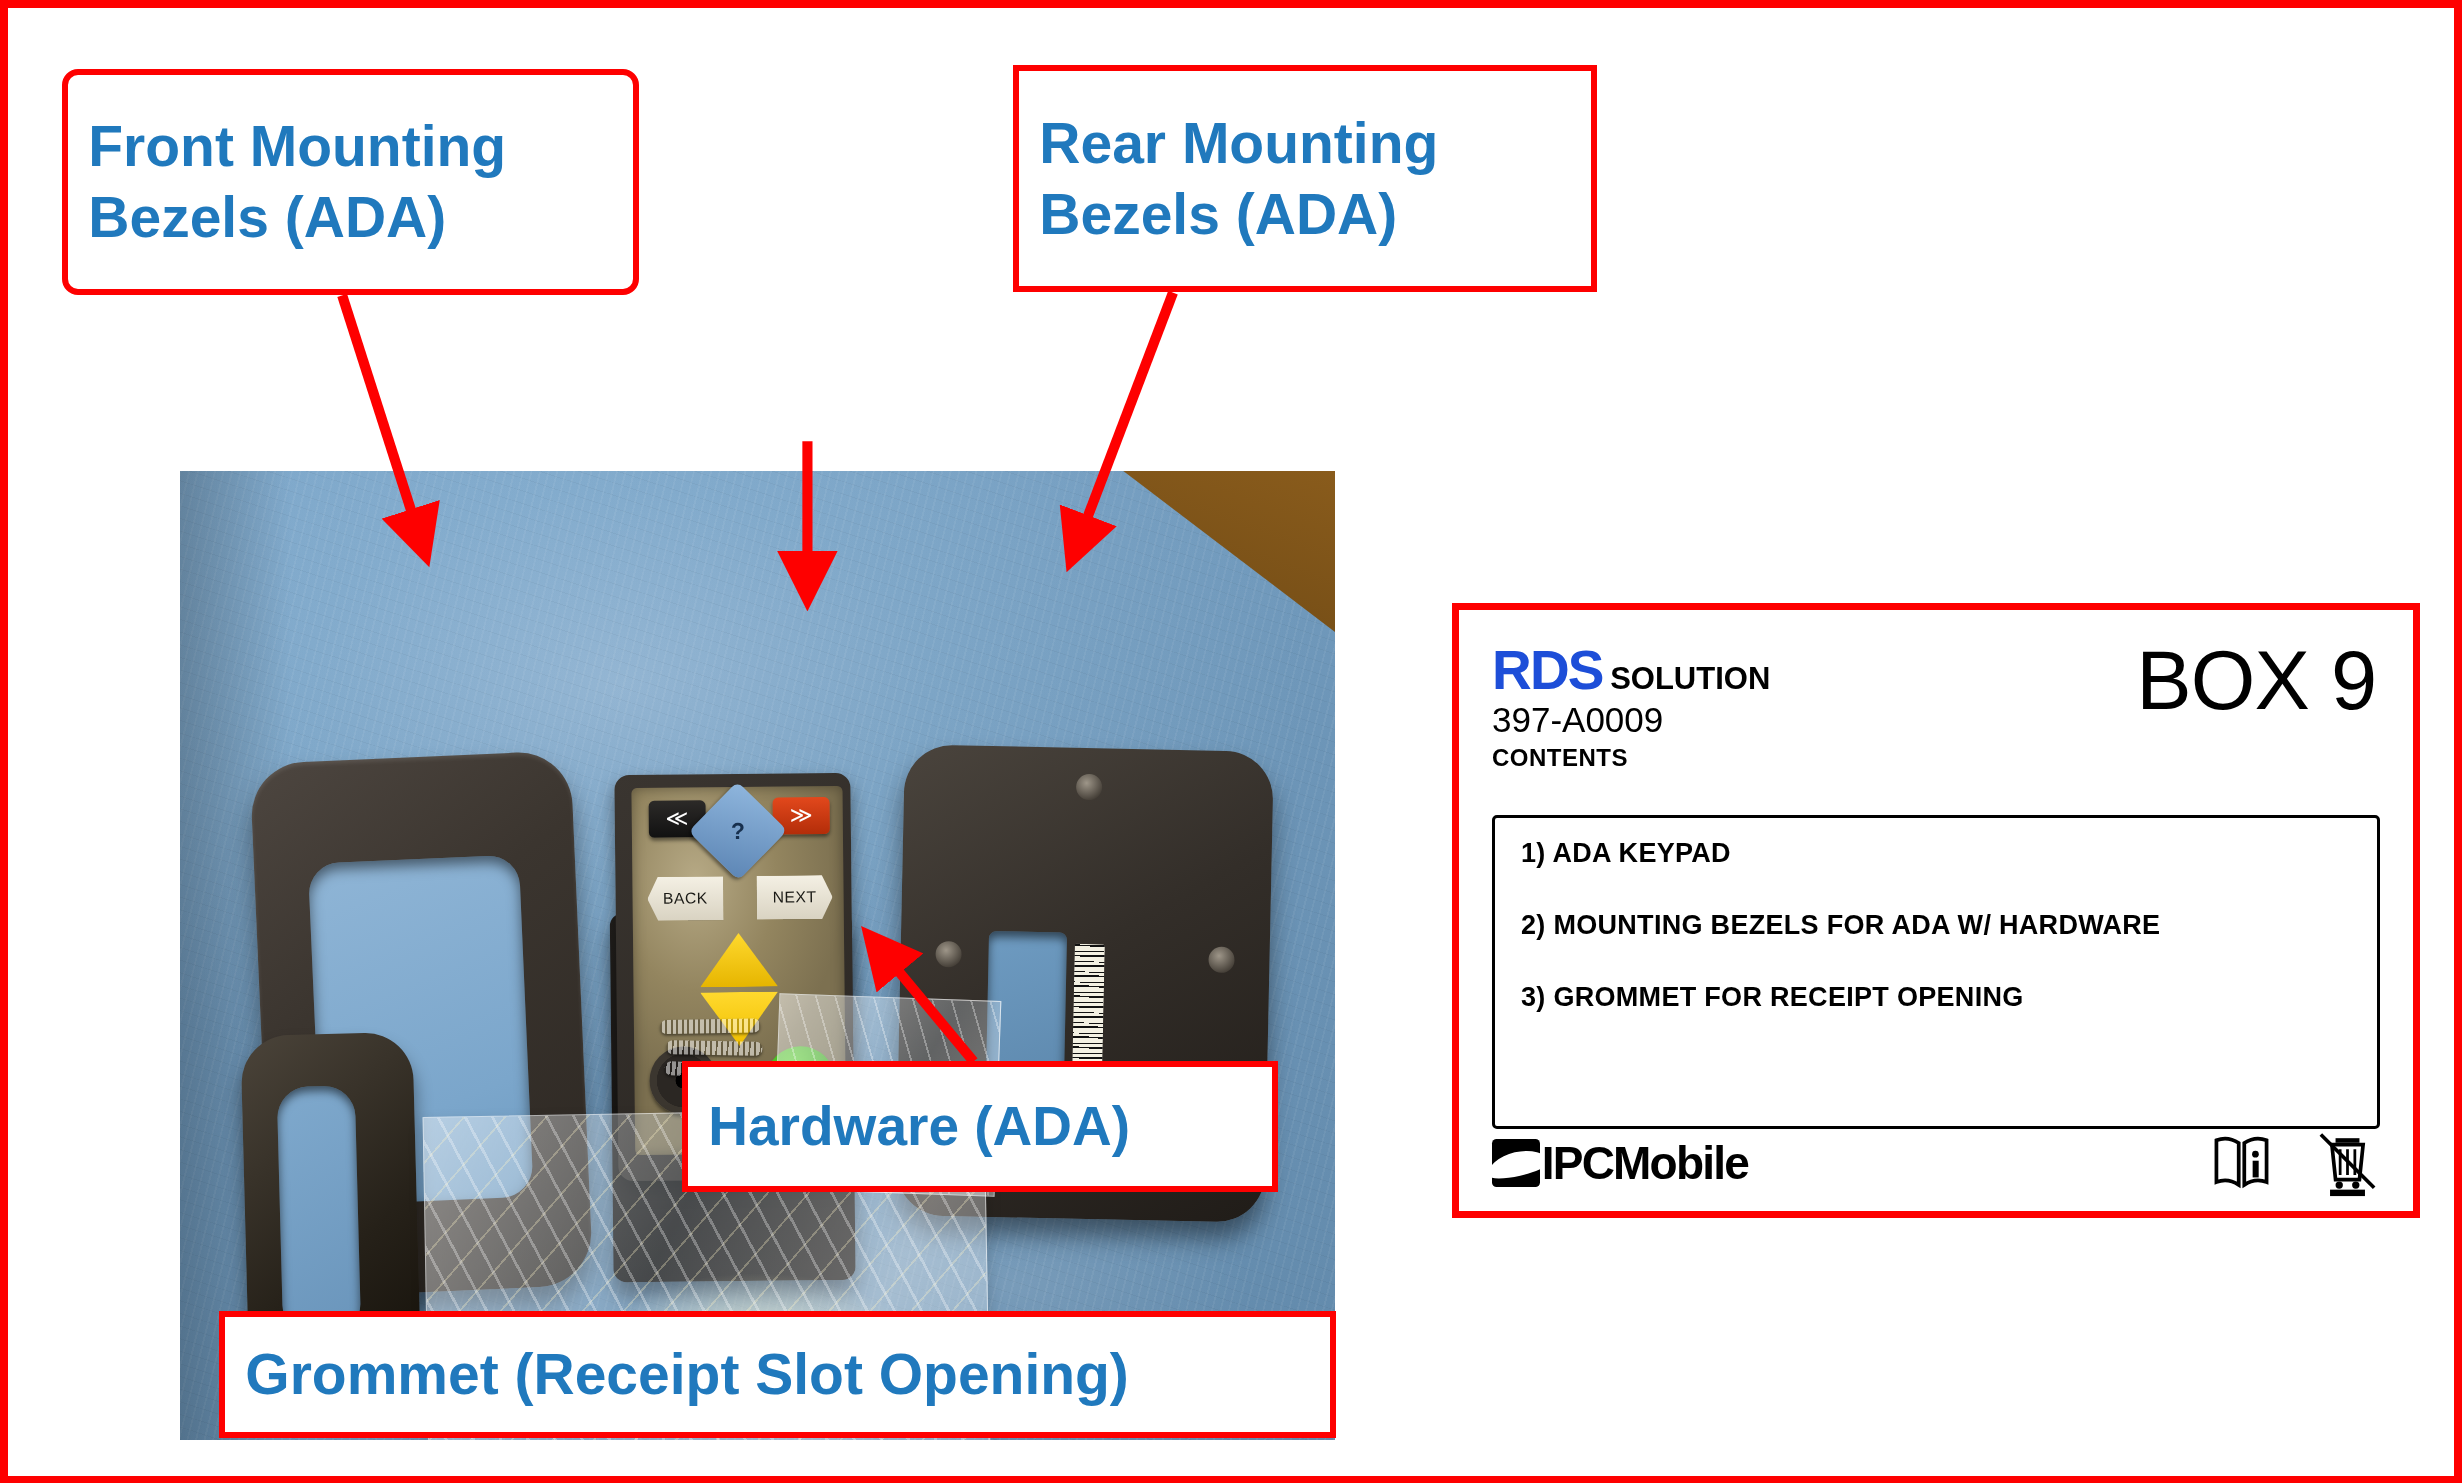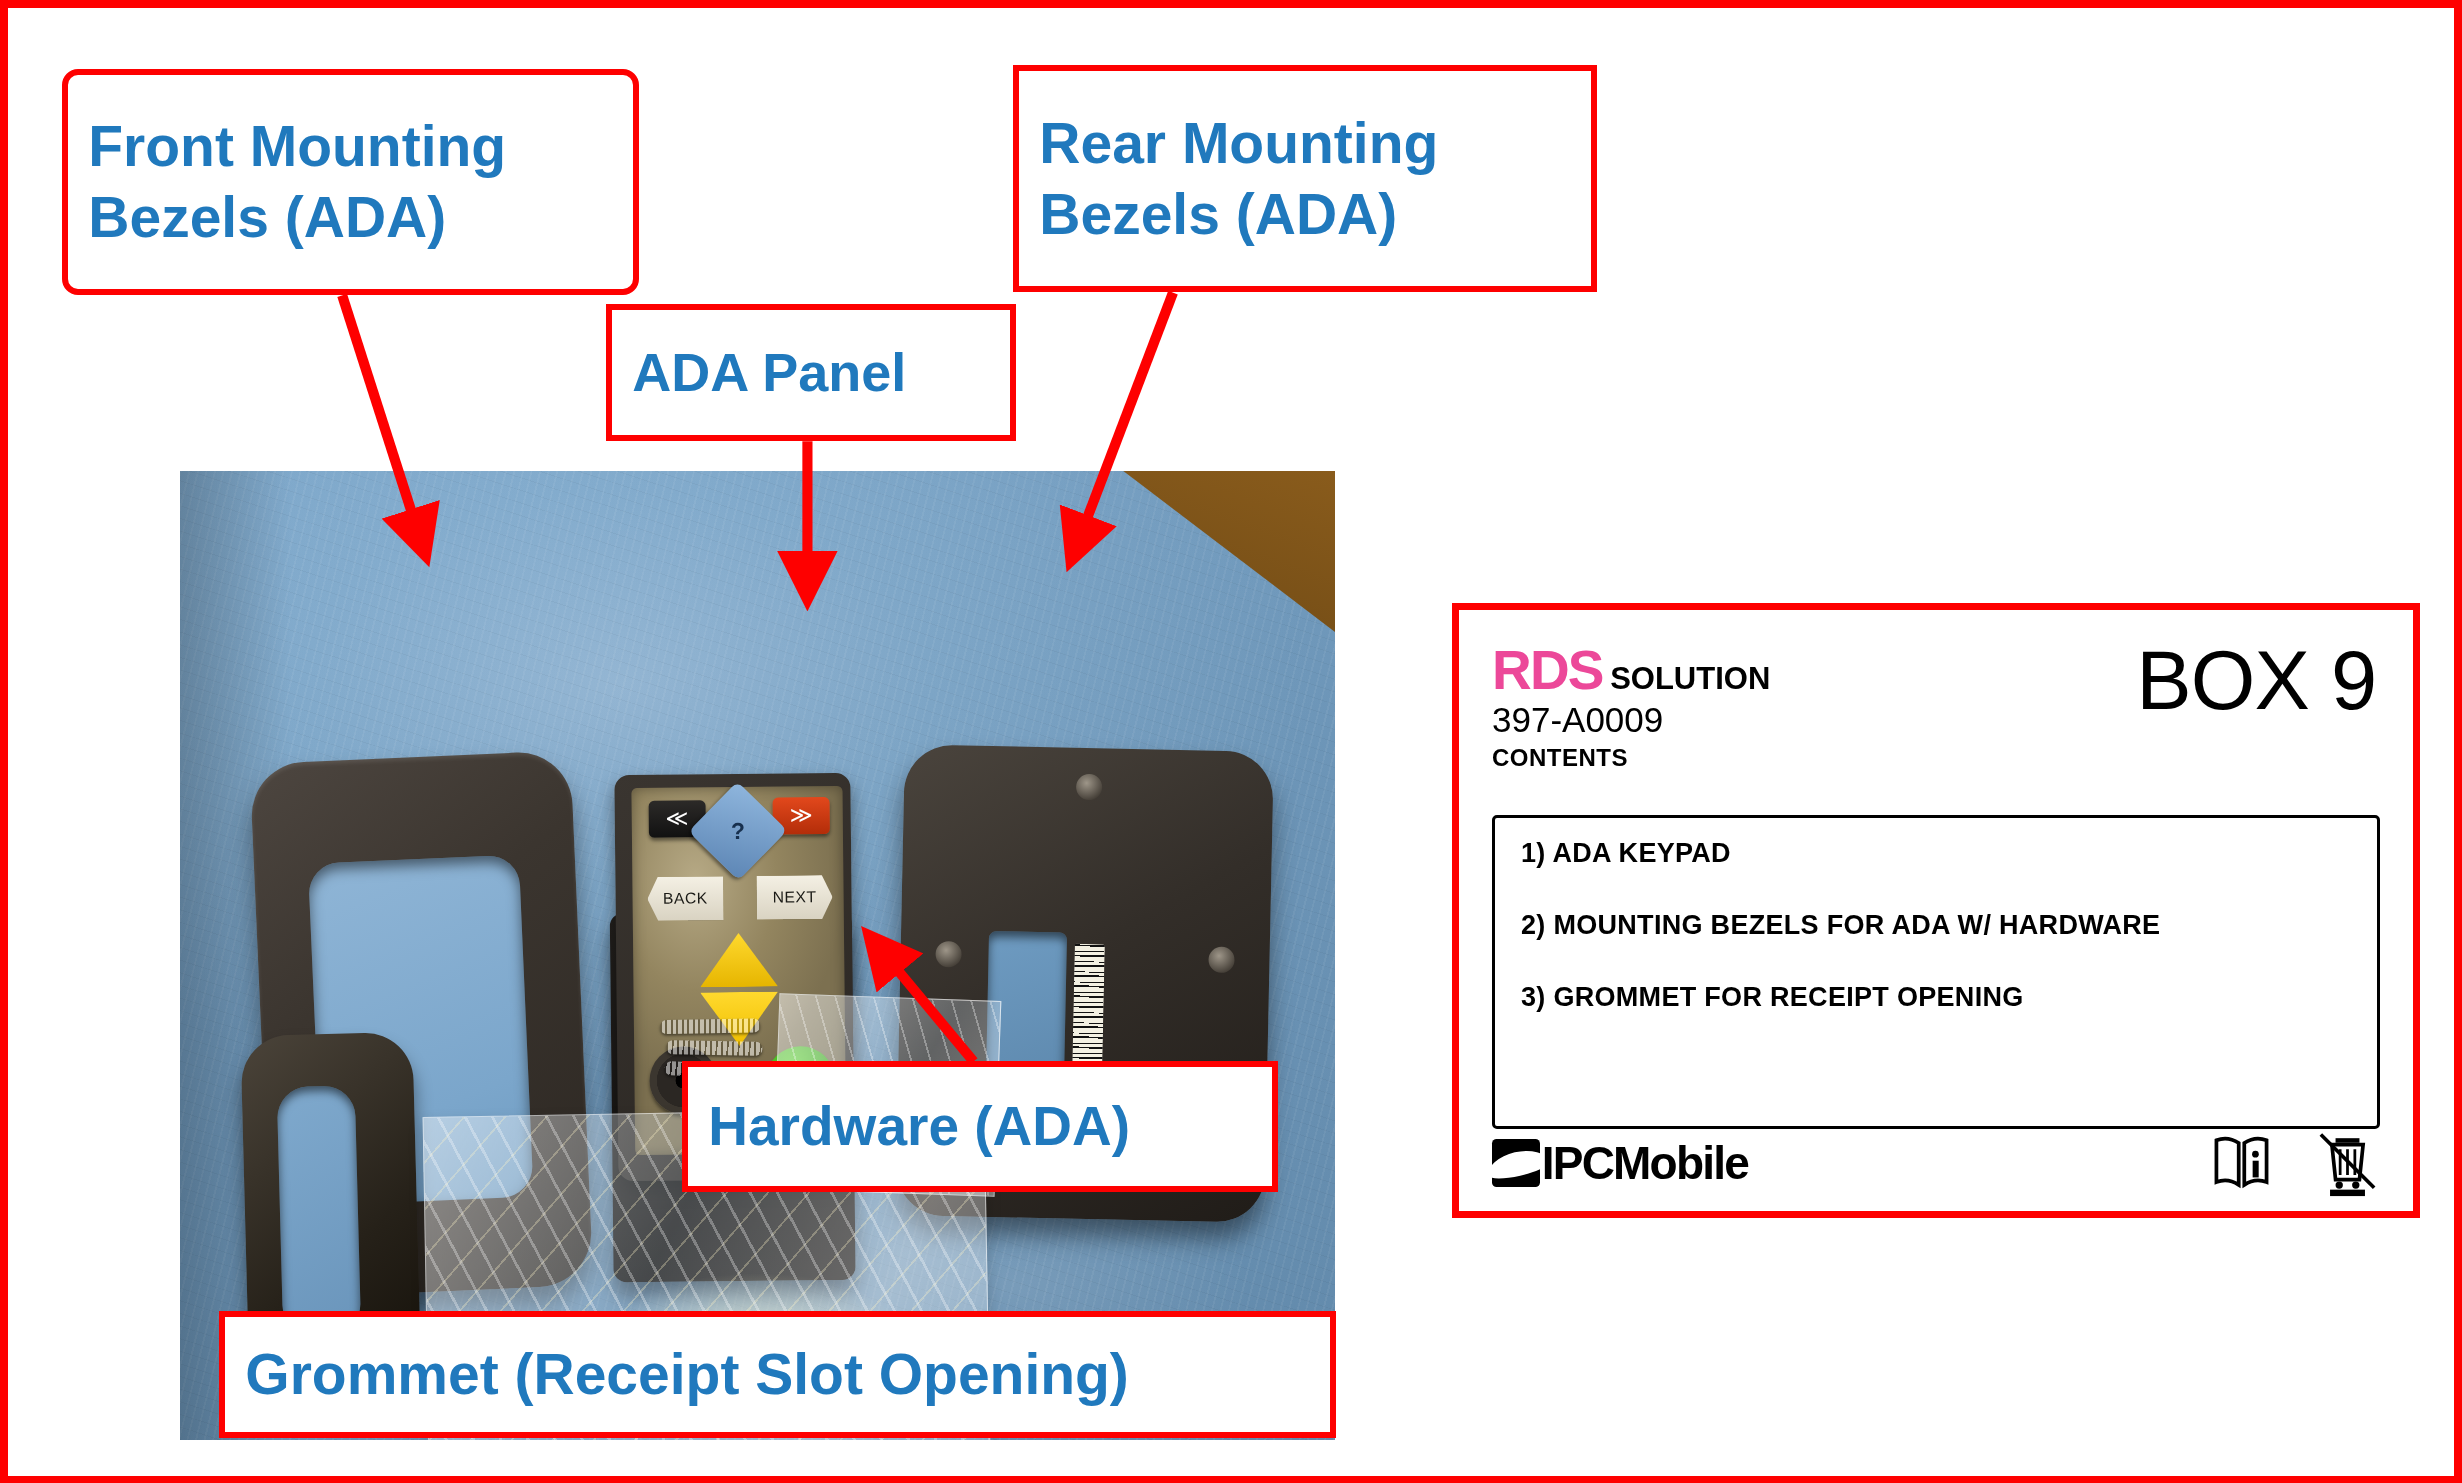--- a/index.html
+++ b/index.html
@@ -215,21 +215,21 @@
 
   
   #label{
     position:absolute;left:1444px;top:595px;width:968px;height:615px;
     background:#fff;border:7.4px solid #fe0000;box-sizing:border-box;
     z-index:10;
   }
   #label .inner{position:absolute;inset:0;padding:28px 33px;}
   .lbl-top{position:relative;height:138px;}
   .rds-line{display:flex;align-items:flex-end;}
-  .rds{font-size:55px;font-weight:bold;letter-spacing:-1.8px;color:#ec4899;
+  .rds{font-size:55px;font-weight:bold;letter-spacing:-1.8px;color:#1d4ed8;
        font-family:"Liberation Sans",sans-serif;}
   .solution{font-size:31px;font-weight:bold;letter-spacing:0px;margin-left:7.4px;
        margin-bottom:4.6px;color:#000;}
   .partno{font-size:35px;color:#000;letter-spacing:0px;margin-top:-1.8px;}
   .contents{font-size:24px;font-weight:bold;letter-spacing:0.5px;color:#000;margin-top:3.7px;}
   .boxno{position:absolute;right:3.7px;top:-5.5px;font-size:83px;color:#000;letter-spacing:-0.9px;}
 
   #contents-box{
     position:absolute;left:33px;right:33px;top:205px;height:314px;
     border:3.7px solid #000;border-radius:5px;box-sizing:border-box;
@@ -333,23 +333,20 @@
     </div>
   </div>
 
   <div id="co-rear" class="callout">
     <div class="txt">
       <div>Rear Mounting</div>
       <div>Bezels (ADA)</div>
     </div>
   </div>
 
-  <div id="co-panel" class="callout">
-    <div class="txt">ADA Panel</div>
-  </div>
 
   <div id="co-grommet" class="callout">
     <div class="txt">Grommet (Receipt Slot Opening)</div>
   </div>
 
   <div id="co-hardware" class="callout">
     <div class="txt">Hardware (ADA)</div>
   </div>
 
   <div id="label">

